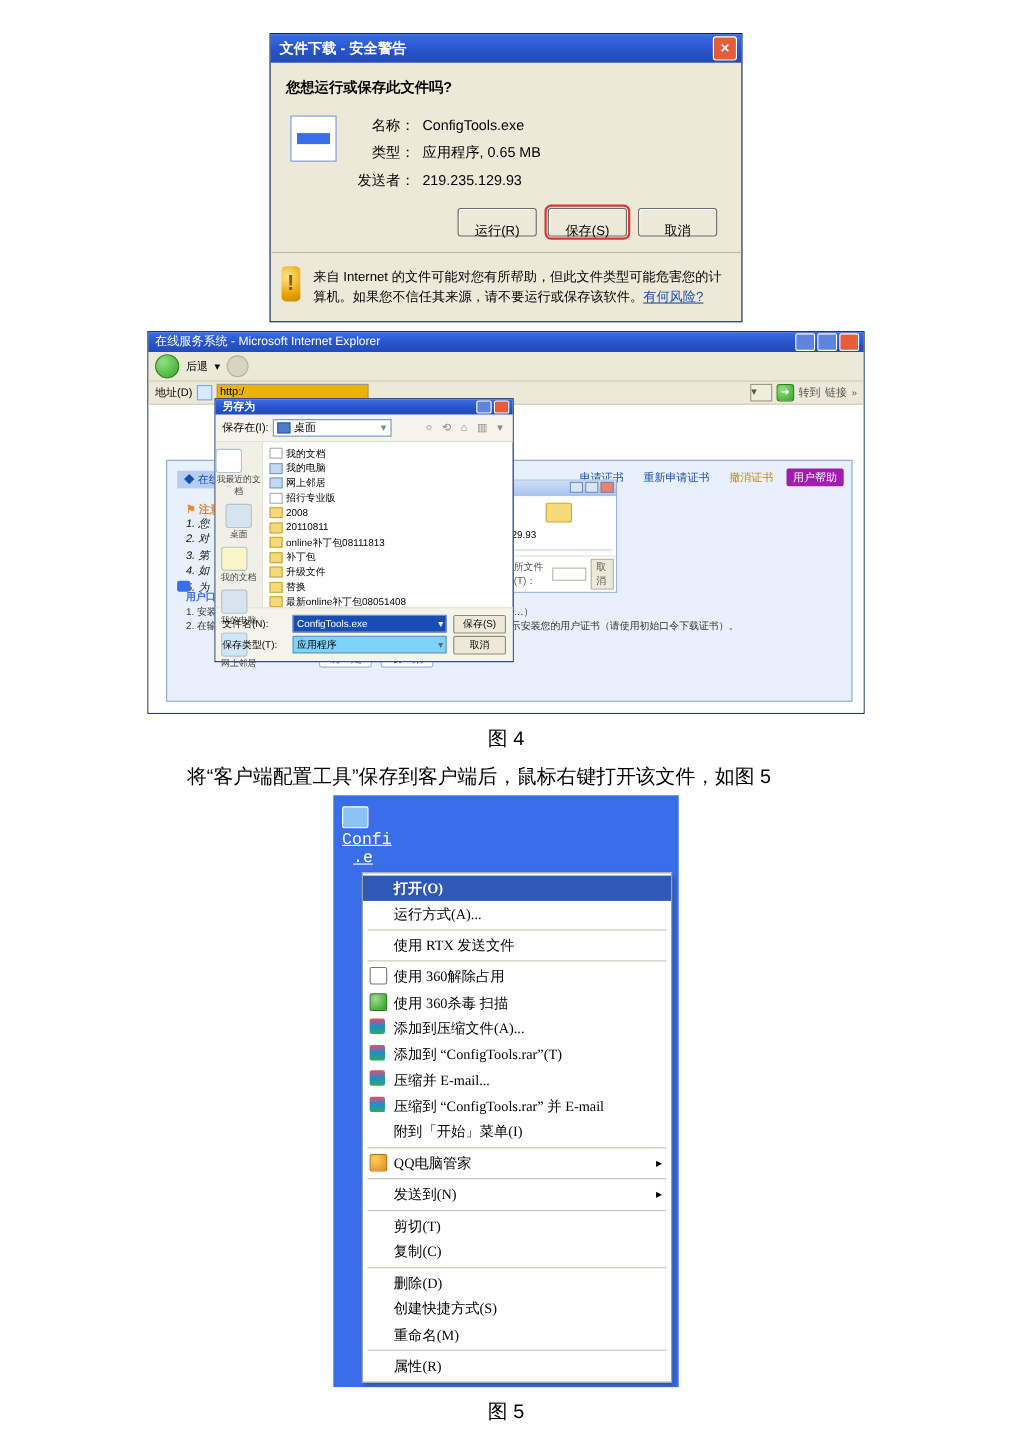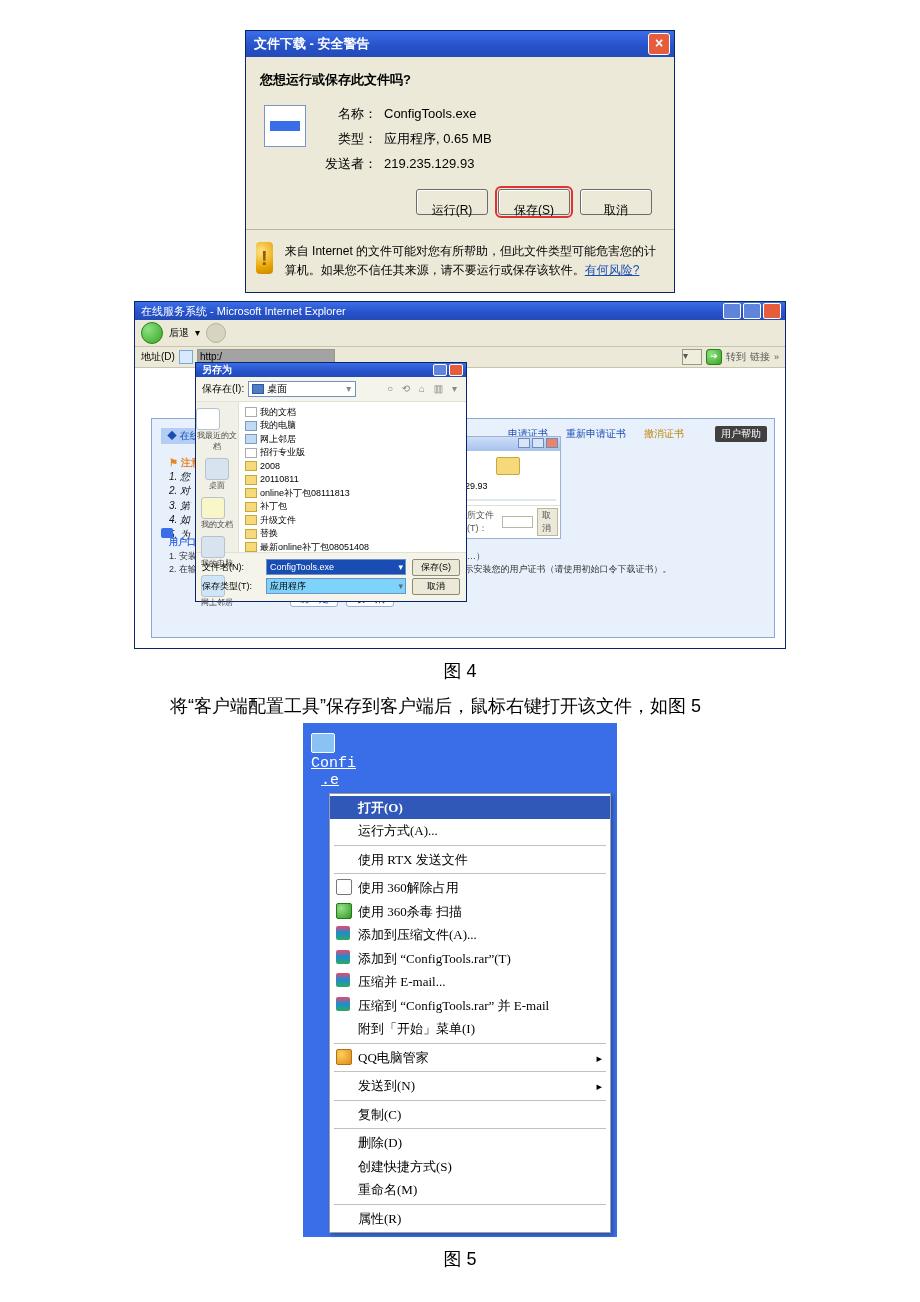--- a/index.html
+++ b/index.html
@@ -32,34 +32,34 @@
   .ie{ width:650px; border:1px solid #0a246a; background:#ece9d8; font-size:11px; }
   .ie-title{ background:linear-gradient(#3a6ee8,#2651c9 60%,#234bb7); color:#fff; height:18px; line-height:18px; padding:0 4px 0 6px; display:flex; justify-content:space-between; align-items:center; font-size:11px; }
   .ie-winbtns{ display:flex; gap:2px; }
   .ie-winbtns span{ width:16px; height:14px; border:1px solid #fff; border-radius:2px; background:#5f84da; }
   .ie-winbtns span.x{ background:#e65d3d; }
   .ie-menu{ background:#ece9d8; padding:1px 6px; font-size:10px; color:#555; }
   .ie-tool{ background:#ece9d8; padding:2px 6px; display:flex; align-items:center; gap:6px; font-size:10px; border-bottom:1px solid #c8c4b0;}
   .ie-back{ width:20px; height:20px; border-radius:50%; background:radial-gradient(circle at 30% 30%,#8de27f,#3aa428); border:1px solid #2a7e1c; }
   .ie-fwd{ width:18px; height:18px; border-radius:50%; background:#d8d4c2; border:1px solid #b6b29c; }
   .ie-addr{ background:#ece9d8; padding:2px 6px; display:flex; align-items:center; gap:4px; font-size:10px; border-bottom:1px solid #c8c4b0; }
-  .ie-addr input{ flex:0 0 50px; height:14px; font-size:10px; border:1px solid #9b9884; background:#a3a3a3; padding:0 2px; }
+  .ie-addr input{ flex:0 0 50px; height:14px; font-size:10px; border:1px solid #9b9884; background:#eab308; padding:0 2px; }
   .addr-go{ width:14px; height:14px; background:radial-gradient(circle at 30% 30%,#8de27f,#3aa428); border:1px solid #2a7e1c; border-radius:3px; position:relative; }
   .addr-go::after{ content:"➔"; font-size:9px; color:#fff; position:absolute; inset:0; line-height:12px; text-align:center; }
   .ie-content{ background:#fff; position:relative; min-height:280px; }
 
   
   .panel-blue{ position:absolute; left:16px; right:10px; top:50px; bottom:10px; border:1px solid #8aa9d6; background:#e8f0fb; padding:8px 10px; }
   .sidebar-lbl{ position:absolute; left:26px; top:60px; background:#b4cdf5; color:#1a4db3; font-size:10px; padding:1px 6px; }
   .cert-btns{ position:absolute; right:18px; top:58px; display:flex; gap:6px; }
   .cert-btns span{ font-size:10px; padding:1px 6px; }
   .cb1{ color:#1a4db3; }
   .cb2{ color:#1a4db3; }
   .cb3{ color:#c0880e; }
-  .cb4{ background:#404040; color:#fff; border-radius:2px;margin-left:19px; }
+  .cb4{ background:#a21caf; color:#fff; border-radius:2px; }
   .inst{ position:absolute; left:34px; top:88px; font-size:10px; color:#111; }
   .inst .orange{ color:#e4892a; font-weight:bold; }
   .num-list{ font-size:10px; line-height:1.45;font-style:italic; }
   .login-row{ position:absolute; left:60px; top:202px; font-size:10px; color:#111; display:flex; align-items:center; gap:4px; }
   .login-row .pic{ width:14px; height:12px; background:radial-gradient(circle at 30% 30%,#ffc4aa,#f1713a); border-radius:2px; }
   .tiny-input{ width:52px; height:12px; border:1px solid #9cb1d5; background:#fff; }
   .login-btns{ position:absolute; left:155px; top:223px; display:flex; gap:8px; }
   .login-btns span{ font-size:10px; padding:0 8px; border:1px solid #9cb1d5; border-radius:3px; background:#fff; }
   .login-btns span:first-child{ color:#1a4db3; }
   .instr-lines{ position:absolute; left:34px; top:168px; right:30px; font-size:9px; line-height:1.55; color:#333; }
@@ -343,20 +343,21 @@
             <li><span class="mico rar"></span>添加到压缩文件(A)...</li>
             <li><span class="mico rar"></span>添加到 “ConfigTools.rar”(T)</li>
             <li><span class="mico rar"></span>压缩并 E-mail...</li>
             <li><span class="mico rar"></span>压缩到 “ConfigTools.rar” 并 E-mail</li>
             <li>附到「开始」菜单(I)</li>
             <li class="sep"></li>
             <li><span class="mico qq"></span>QQ电脑管家<span class="submark">▸</span></li>
             <li class="sep"></li>
             <li>发送到(N)<span class="submark">▸</span></li>
             <li class="sep"></li>
+            <li>剪切(T)</li>
             <li>复制(C)</li>
             <li class="sep"></li>
             <li>删除(D)</li>
             <li>创建快捷方式(S)</li>
             <li>重命名(M)</li>
             <li class="sep"></li>
             <li>属性(R)</li>
           </ul>
       </div>
     </div>

